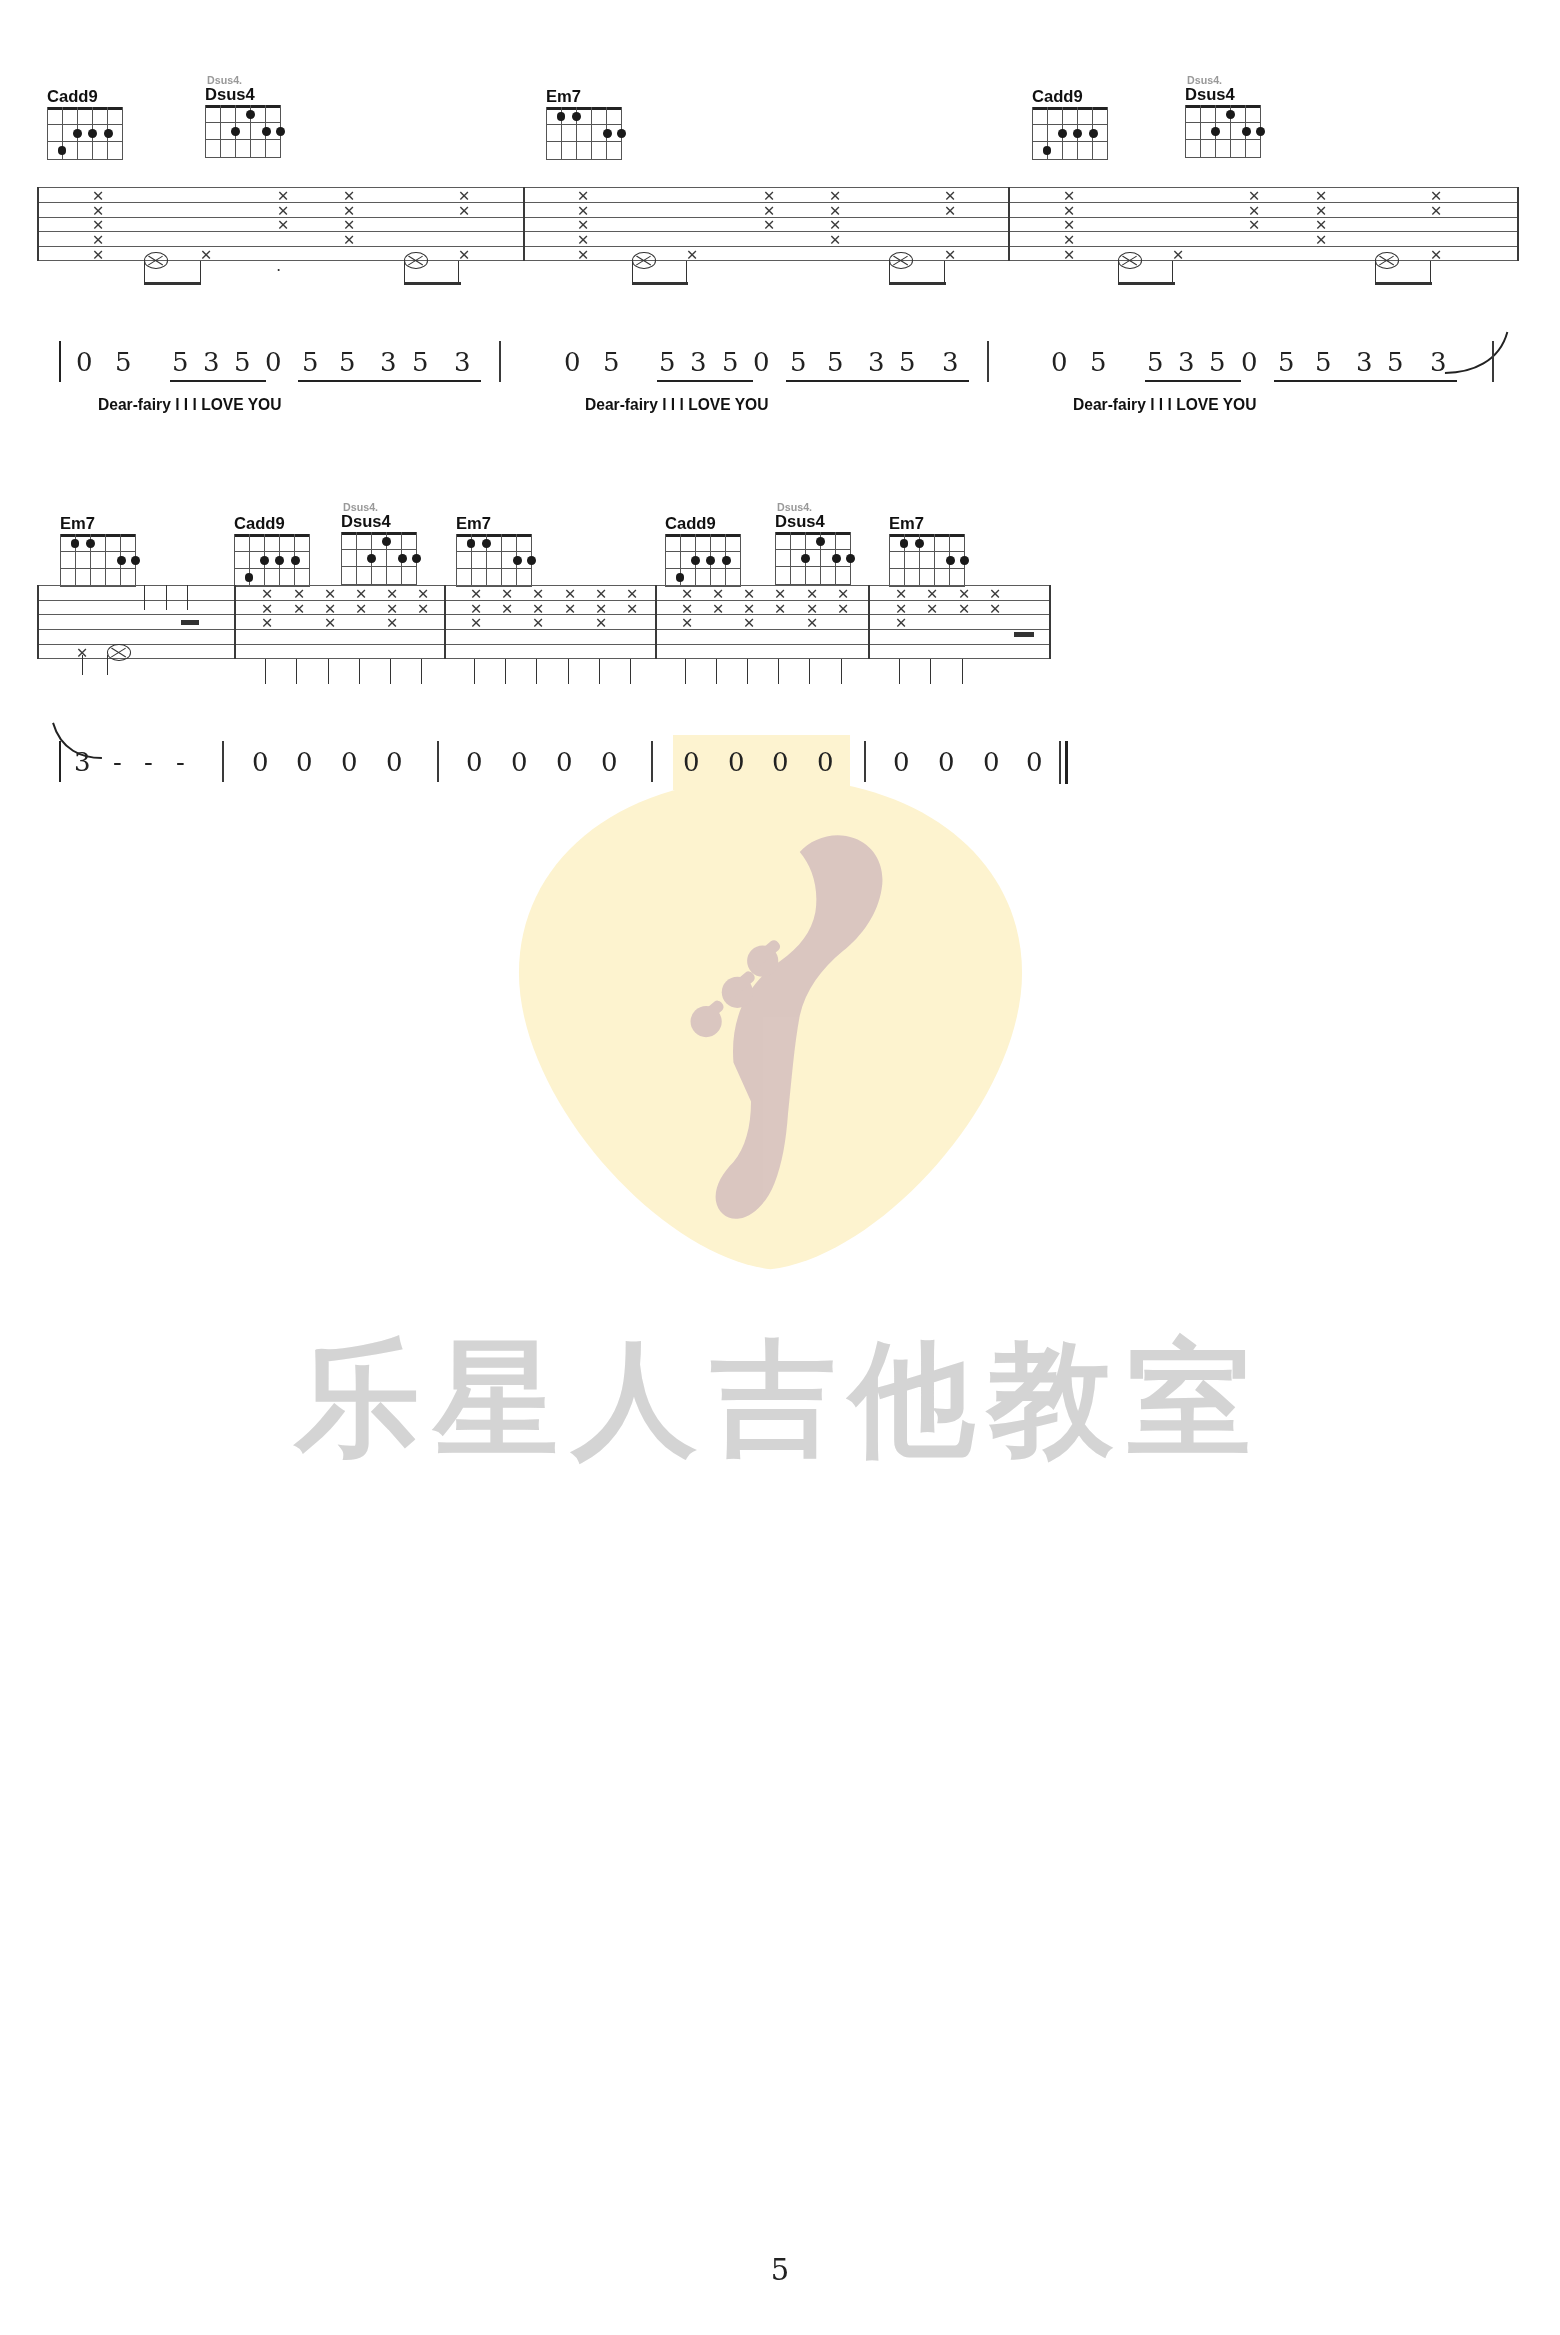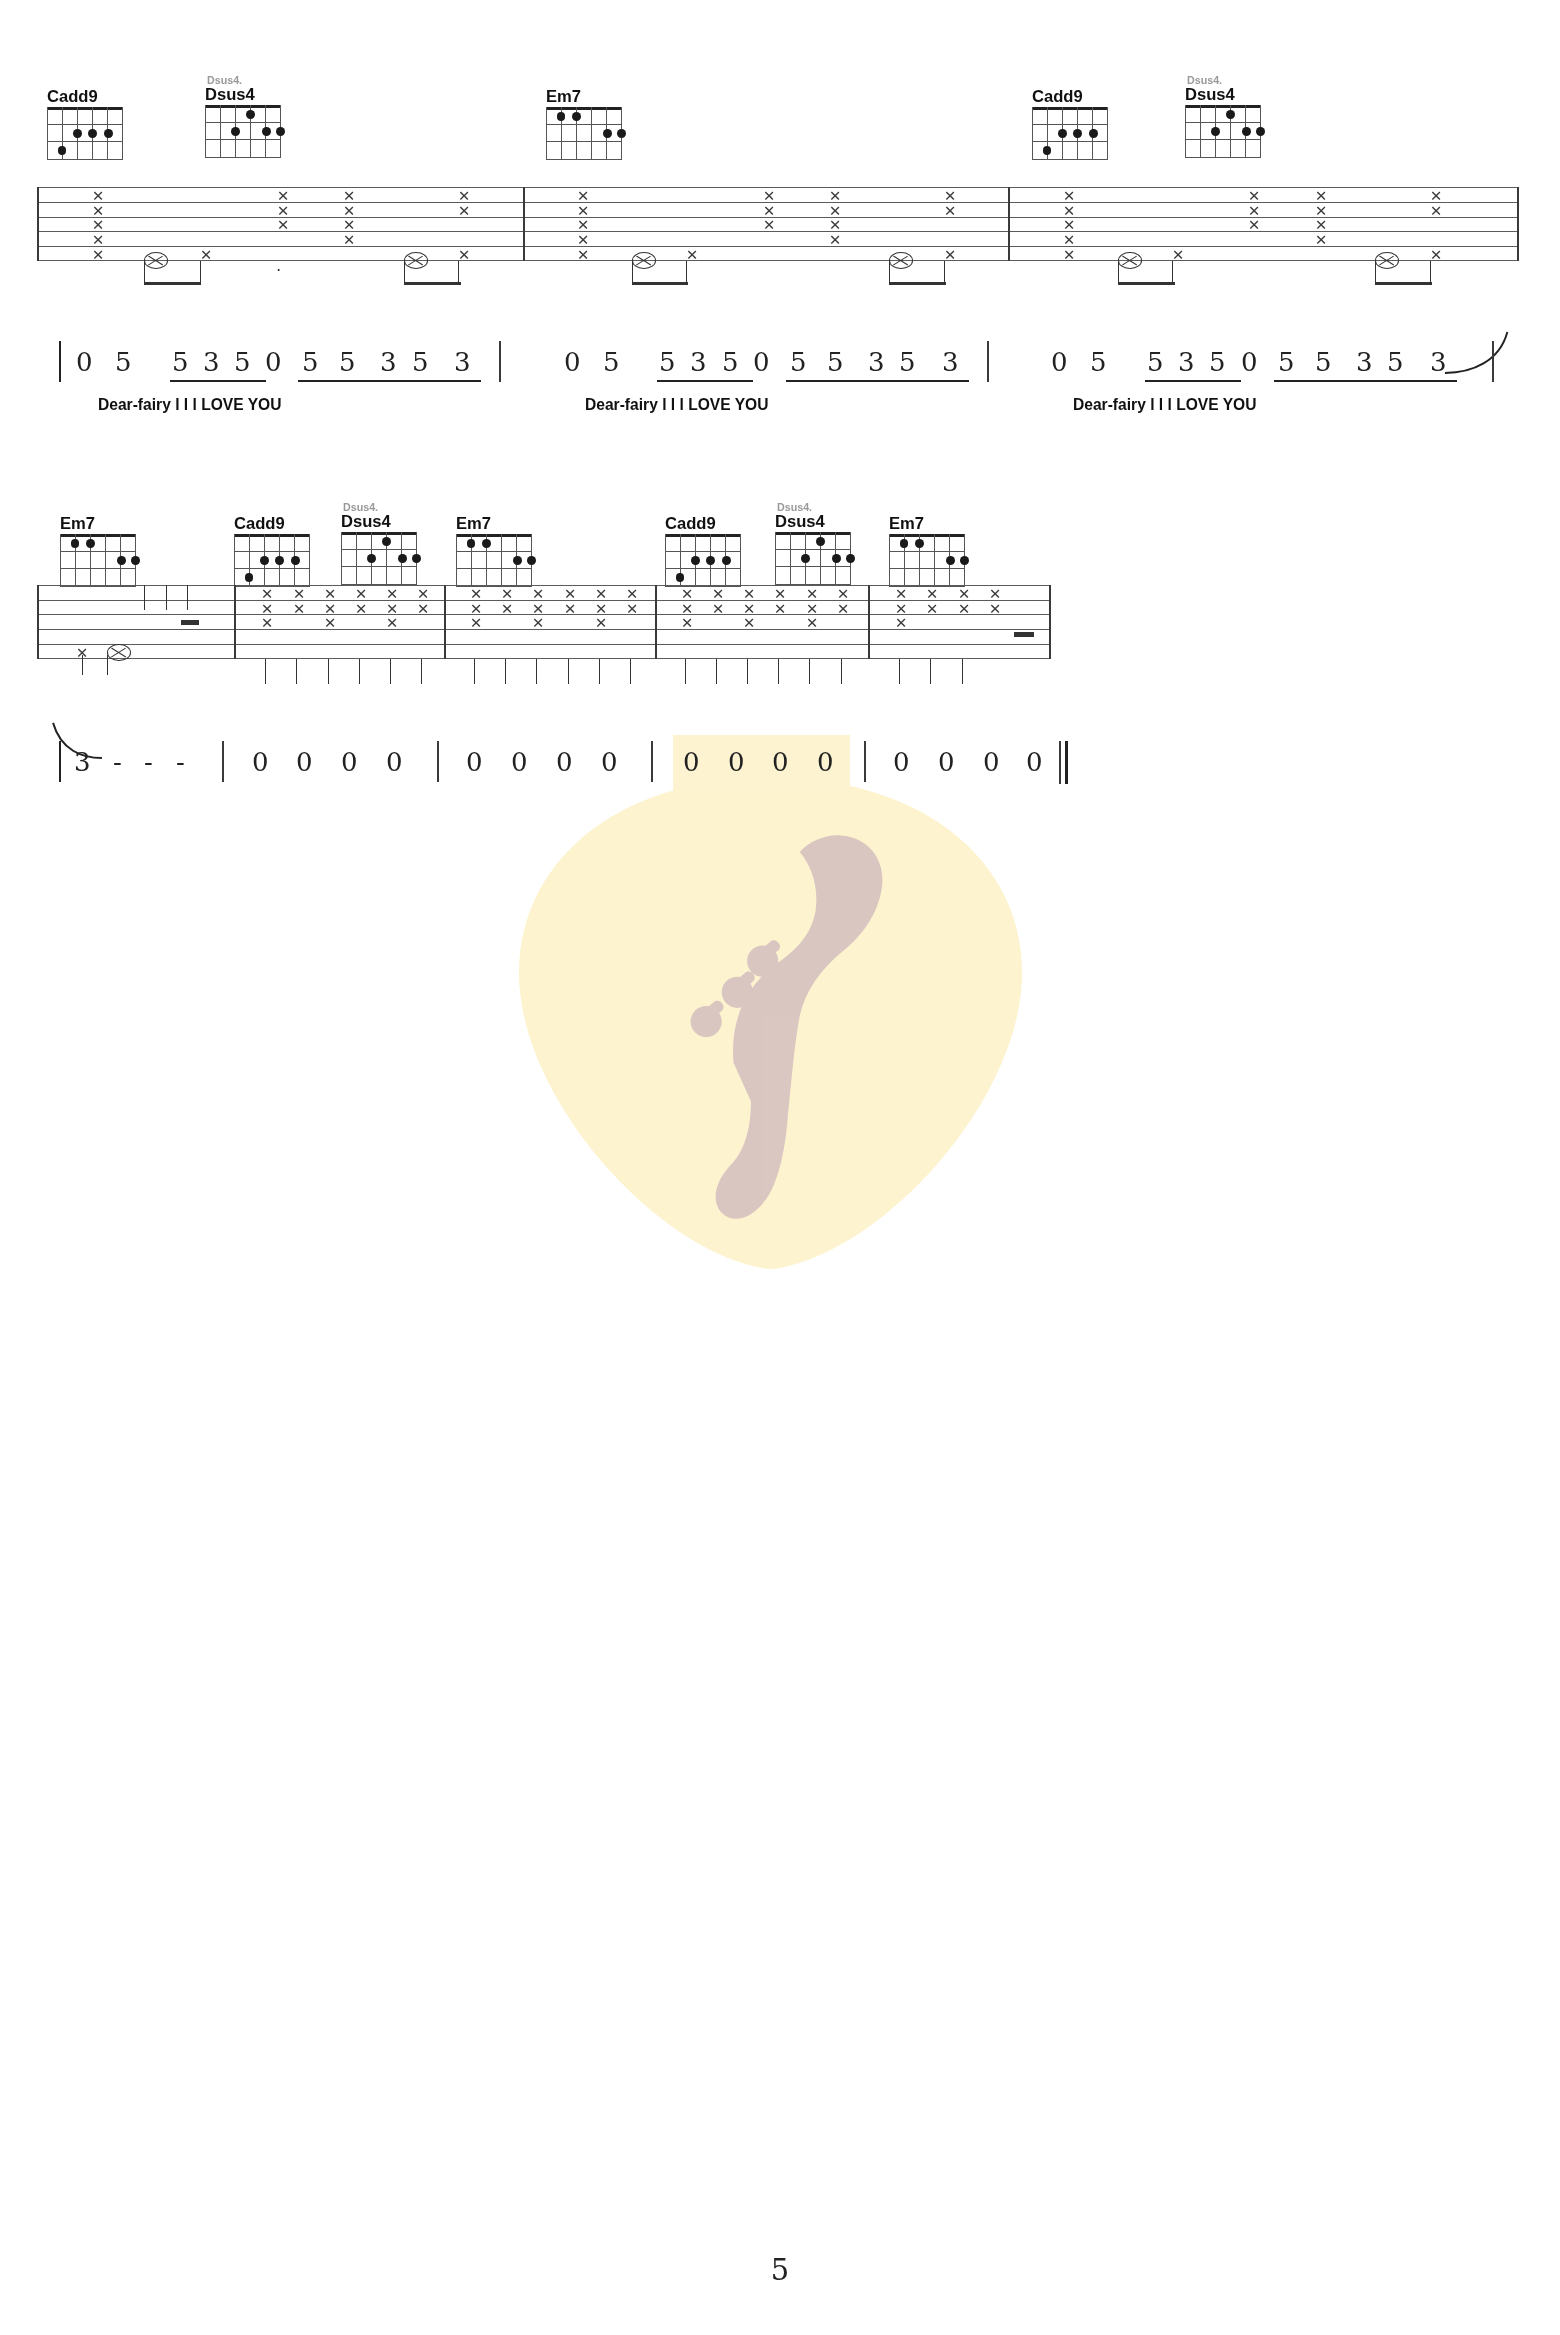--- a/index.html
+++ b/index.html
@@ -207,20 +207,21 @@
                  C 244 388 250 366 250 340 Z"></path>
         <circle cx="236" cy="228" r="16"></circle>
         <circle cx="204" cy="258" r="16"></circle>
         <circle cx="262" cy="196" r="16"></circle>
         <rect x="222" y="214" width="34" height="12" rx="5" transform="rotate(-40 239 220)"></rect>
         <rect x="190" y="244" width="34" height="12" rx="5" transform="rotate(-40 207 250)"></rect>
         <rect x="248" y="182" width="34" height="12" rx="5" transform="rotate(-40 265 188)"></rect>
       </g>
     </svg>
   </div>
+  <div class="watermark-text">乐星人吉他教室</div>
 
   <div class="system" style="left:0px; top:0px; width:1560px; height:449px;">
 
     <div class="chord" style="left:47px; top:90px;">
       <div class="cname">Cadd9</div>
       <div class="grid" style="width:76px;height:55px;">
         <div class="nutline" style="width:76px;"></div>
         <div class="hl" style="left:0;top:16.6px;width:76px;height:1px;"></div>
         <div class="hl" style="left:0;top:34px;width:76px;height:1px;"></div>
         <div class="hl" style="left:0;top:52px;width:76px;height:1px;"></div>

